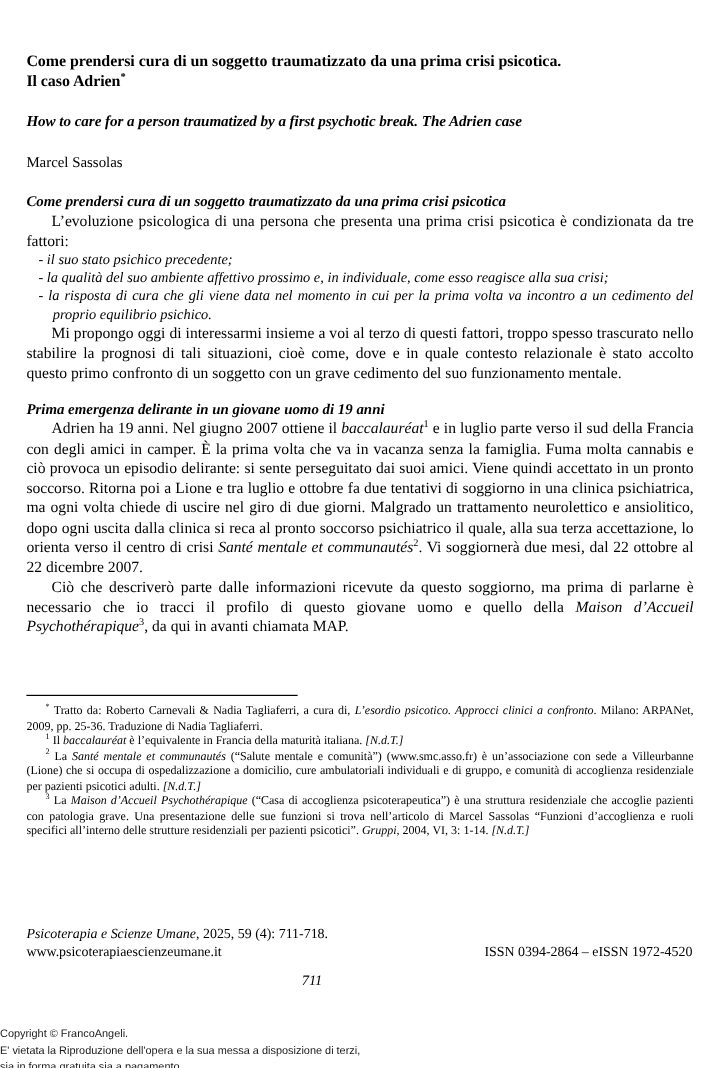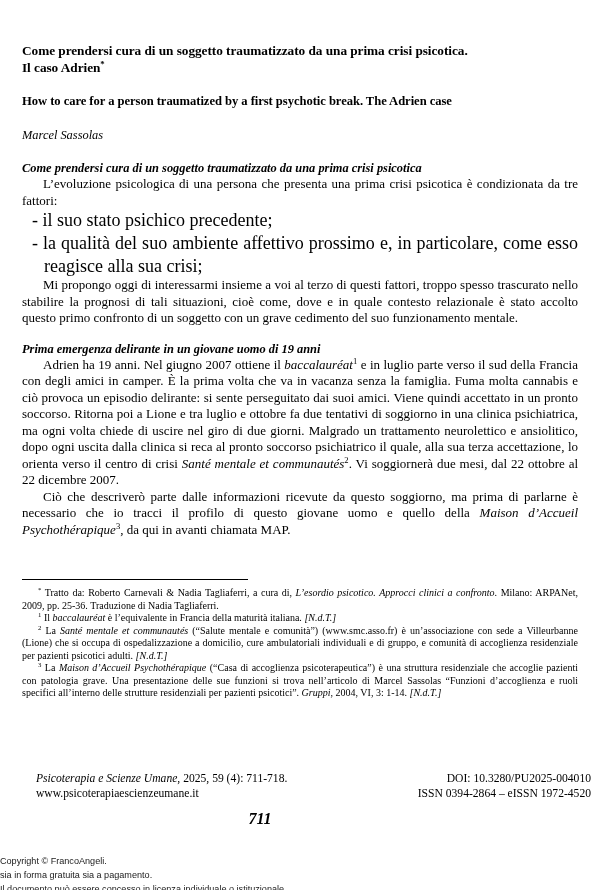--- a/index.html
+++ b/index.html
@@ -37,28 +37,28 @@
     font-weight: bold;
     line-height: 1.30;
     text-align: left;
     margin: 0;
     padding-top: 11px;
     letter-spacing: -0.05px;
   }
   .title-en {
     font-size: 12.6px;
     font-weight: bold;
+    font-style: italic;
     line-height: 1.3;
     margin: 0;
     padding-top: 16px;
     letter-spacing: -0.05px;
   }
   .author {
     font-size: 12.4px;
-    font-style: italic;
     margin: 0;
     padding-top: 19px;
   }
 
   
   .sec-head {
     font-size: 12.4px;
     font-style: italic;
     margin: 0;
     padding-top: 17px;
@@ -75,26 +75,27 @@
     text-indent: 21px;
     hyphens: manual;
   }
 
   ul.dashlist {
     list-style: none;
     margin: 0;
     padding: 0;
   }
   ul.dashlist li {
-    font-size: 18px;
+    font-size: 12px;
     line-height: 1.267;
     text-align: justify;
     margin: 0;
     padding-left: 22px;
     text-indent: -12px;
+    font-style: italic;
   }
 
   .it { font-style: italic; }
   sup {
     font-size: 0.66em;
     vertical-align: super;
     line-height: 0;
   }
 
   
@@ -118,21 +119,21 @@
     margin: 0;
     text-indent: 16px;
   }
   p.fn sup {
     font-size: 0.68em;
   }
 
   
   .journal {
     position: absolute;
-    left: 36px;
+    left: 22px;
     top: 740px;
     width: 556px;
     font-size: 11.6px;
     line-height: 1.33;
   }
   .journal-row {
     display: flex;
     justify-content: space-between;
     align-items: baseline;
     width: 100%;
@@ -141,23 +142,22 @@
   .journal-row .right { white-space: nowrap; }
   .j-row1 .right { padding-right: 1px; }
   .j-row2 .right { padding-right: 1px; }
 
   .pagenum {
     position: absolute;
     left: 0;
     top: 779px;
     width: 520px;
     text-align: center;
-    font-size: 16px;
-    font-style: italic;
-    font-weight: bold;
+    font-size: 12px;
+    font-style: italic;
   }
 
   
   .copyright {
     position: absolute;
     left: 0;
     top: 824px;
     width: 600px;
     text-align: left;
     font-family: Liberation Sans, sans-serif;
@@ -179,21 +179,22 @@
     <h2 class="title-en">How to care for a person traumatized by a first psychotic break. The Adrien case</h2>
 
     <p class="author">Marcel Sassolas</p>
 
     <h3 class="sec-head">Come prendersi cura di un soggetto traumatizzato da una prima crisi psicotica</h3>
 
     <p class="body">L’evoluzione psicologica di una persona che presenta una prima crisi psicotica è condizionata da tre fattori:</p>
 
     <ul class="dashlist">
       <li>- il suo stato psichico precedente;</li>
-      <li>- la qualità del suo ambiente affettivo prossimo e, in particolare, come esso reagisce alla sua crisi;</li>
+      <li>- la qualità del suo ambiente affettivo prossimo e, in individuale, come esso reagisce alla sua crisi;</li>
+      <li>- la risposta di cura che gli viene data nel momento in cui per la prima volta va incontro a un cedimento del proprio equilibrio psichico.</li>
     </ul>
 
     <p class="body">Mi propongo oggi di interessarmi insieme a voi al terzo di questi fattori, troppo spesso trascurato nello stabilire la prognosi di tali situazioni, cioè come, dove e in quale contesto relazionale è stato accolto questo primo confronto di un soggetto con un grave cedimento del suo funzionamento mentale.</p>
 
     <h3 class="sec-head tight">Prima emergenza delirante in un giovane uomo di 19 anni</h3>
 
     <p class="body"><span>Adrien ha 19 anni. Nel giugno 2007 ottiene il </span><span class="it">baccalauréat</span><sup>1</sup><span> e in luglio parte verso il sud della Francia con degli amici in camper. È la prima volta che va in vacanza senza la famiglia. Fuma molta cannabis e ciò provoca un episodio delirante: si sente perseguitato dai suoi amici. Viene quindi accettato in un pronto soccorso. Ritorna poi a Lione e tra luglio e ottobre fa due tentativi di soggiorno in una clinica psichiatrica, ma ogni volta chiede di uscire nel giro di due giorni. Malgrado un trattamento neurolettico e ansiolitico, dopo ogni uscita dalla clinica si reca al pronto soccorso psichiatrico il quale, alla sua terza accettazione, lo orienta verso il centro di crisi </span><span class="it">Santé mentale et communautés</span><sup>2</sup><span>. Vi soggiornerà due mesi, dal 22 ottobre al 22 dicembre 2007.</span></p>
 
     <p class="body"><span>Ciò che descriverò parte dalle informazioni ricevute da questo soggiorno, ma prima di parlarne è necessario che io tracci il profilo di questo giovane uomo e quello della </span><span class="it">Maison d’Accueil Psychothérapique</span><sup>3</sup><span>, da qui in avanti chiamata MAP.</span></p>
 
@@ -207,29 +208,29 @@
     <p class="fn"><sup>1</sup><span> Il </span><span class="it">baccalauréat</span><span> è l’equivalente in Francia della maturità italiana. </span><span class="it">[N.d.T.]</span></p>
 
     <p class="fn"><sup>2</sup><span> La </span><span class="it">Santé mentale et communautés</span><span> (“Salute mentale e comunità”) (www.smc.asso.fr) è un’associazione con sede a Villeurbanne (Lione) che si occupa di ospedalizzazione a domicilio, cure ambulatoriali individuali e di gruppo, e comunità di accoglienza residenziale per pazienti psicotici adulti. </span><span class="it">[N.d.T.]</span></p>
 
     <p class="fn"><sup>3</sup><span> La </span><span class="it">Maison d’Accueil Psychothérapique</span><span> (“Casa di accoglienza psicoterapeutica”) è una struttura residenziale che accoglie pazienti con patologia grave. Una presentazione delle sue funzioni si trova nell’articolo di Marcel Sassolas “Funzioni d’accoglienza e ruoli specifici all’interno delle strutture residenziali per pazienti psicotici”. </span><span class="it">Gruppi</span><span>, 2004, VI, 3: 1-14. </span><span class="it">[N.d.T.]</span></p>
   </div>
 
   <div class="journal">
     <div class="journal-row j-row1">
       <span class="left"><span class="it">Psicoterapia e Scienze Umane</span><span>, 2025, 59 (4): 711-718.</span></span>
-      <span class="right">DOI: 10.3280/PU2025-004010</span>
     </div>
     <div class="journal-row j-row2">
       <span class="left">www.psicoterapiaescienzeumane.it</span>
       <span class="right">ISSN 0394-2864 – eISSN 1972-4520</span>
     </div>
   </div>
 
   <div class="pagenum">711</div>
 
   <div class="copyright">
     <div>Copyright © FrancoAngeli.</div>
+    <div>E' vietata la Riproduzione dell'opera e la sua messa a disposizione di terzi,</div>
     <div>sia in forma gratuita sia a pagamento.</div>
     <div>Il documento può essere concesso in licenza individuale o istituzionale.</div>
   </div>
 
 </div>
 
 </body></html>

